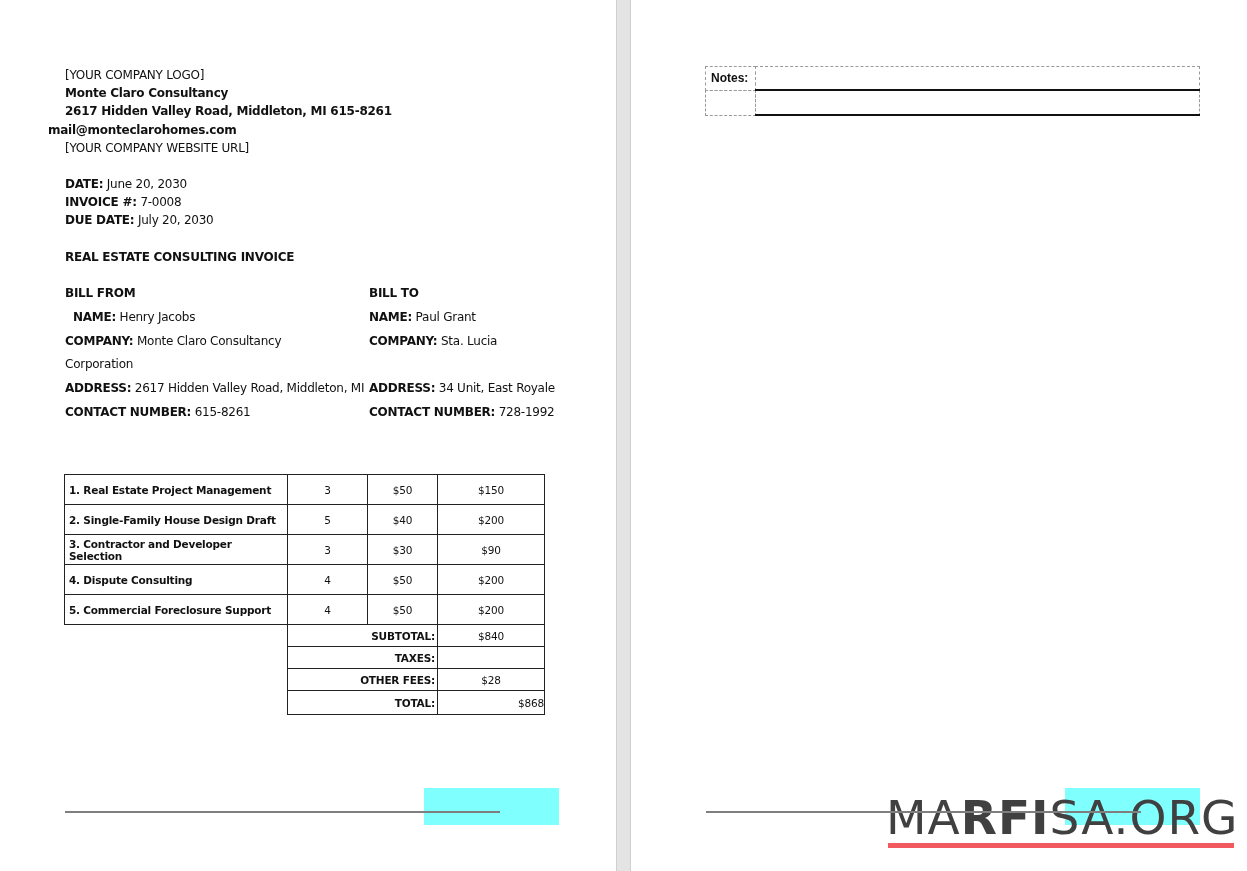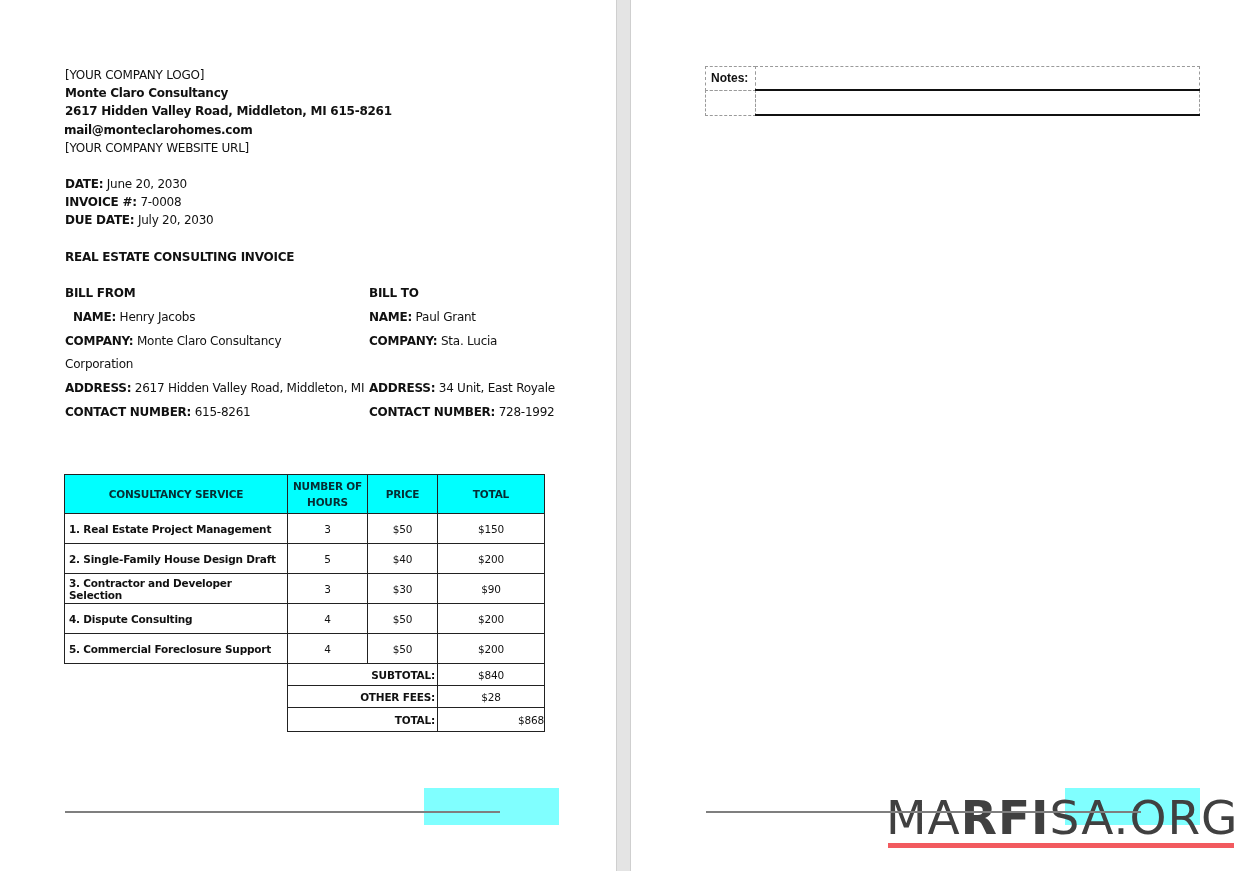--- a/index.html
+++ b/index.html
@@ -42,21 +42,21 @@
   .wm-underline { position: absolute; left: 888px; top: 843px; width: 346px; height: 5px; background: #f25a5f; }
 </style>
 </head>
 <body>
 
 <div class="page page-left">
 
   <div class="txt" style="left:65px;top:67px;">[YOUR COMPANY LOGO]</div>
   <div class="txt b" style="left:65px;top:85px;">Monte Claro Consultancy</div>
   <div class="txt b" style="left:65px;top:103px;">2617 Hidden Valley Road, Middleton, MI 615-8261</div>
-  <div class="txt b" style="left:64px;top:122px;">mail@monteclarohomes.com</div>
+  <div class="txt b" style="left:48px;top:122px;">mail@monteclarohomes.com</div>
   <div class="txt" style="left:65px;top:140px;">[YOUR COMPANY WEBSITE URL]</div>
 
   <div class="txt" style="left:65px;top:176px;">
     <span class="lbl">DATE:</span>
     <span>June 20, 2030</span>
   </div>
   <div class="txt" style="left:65px;top:194px;">
     <span class="lbl">INVOICE #:</span>
     <span>7-0008</span>
   </div>
@@ -105,26 +105,20 @@
   </div>
 
   <table class="inv">
     <colgroup>
       <col style="width:223px">
         <col style="width:80px">
         <col style="width:70px">
         <col style="width:107px">
     </colgroup>
     <tbody>
-        <tr>
-      <th>CONSULTANCY SERVICE</th>
-      <th>NUMBER OF HOURS</th>
-      <th>PRICE</th>
-      <th>TOTAL</th>
-    </tr>
     <tr>
       <td class="svc">1. Real Estate Project Management</td>
       <td>3</td>
       <td>$50</td>
       <td>$150</td>
     </tr>
     <tr>
       <td class="svc">2. Single-Family House Design Draft</td>
       <td>5</td>
       <td>$40</td>
@@ -145,20 +139,25 @@
     <tr>
       <td class="svc">5. Commercial Foreclosure Support</td>
       <td>4</td>
       <td>$50</td>
       <td>$200</td>
     </tr>
     <tr class="sum">
       <td class="blank"></td>
       <td class="sumlbl" colspan="2">SUBTOTAL:</td>
       <td>$840</td>
+    </tr>
+    <tr class="sum">
+      <td class="blank"></td>
+      <td class="sumlbl" colspan="2">TAXES:</td>
+      <td></td>
     </tr>
     <tr class="sum">
       <td class="blank"></td>
       <td class="sumlbl" colspan="2">OTHER FEES:</td>
       <td>$28</td>
     </tr>
     <tr class="sum">
       <td class="blank"></td>
       <td class="sumlbl tall" colspan="2">TOTAL:</td>
       <td class="tall">$868</td>

